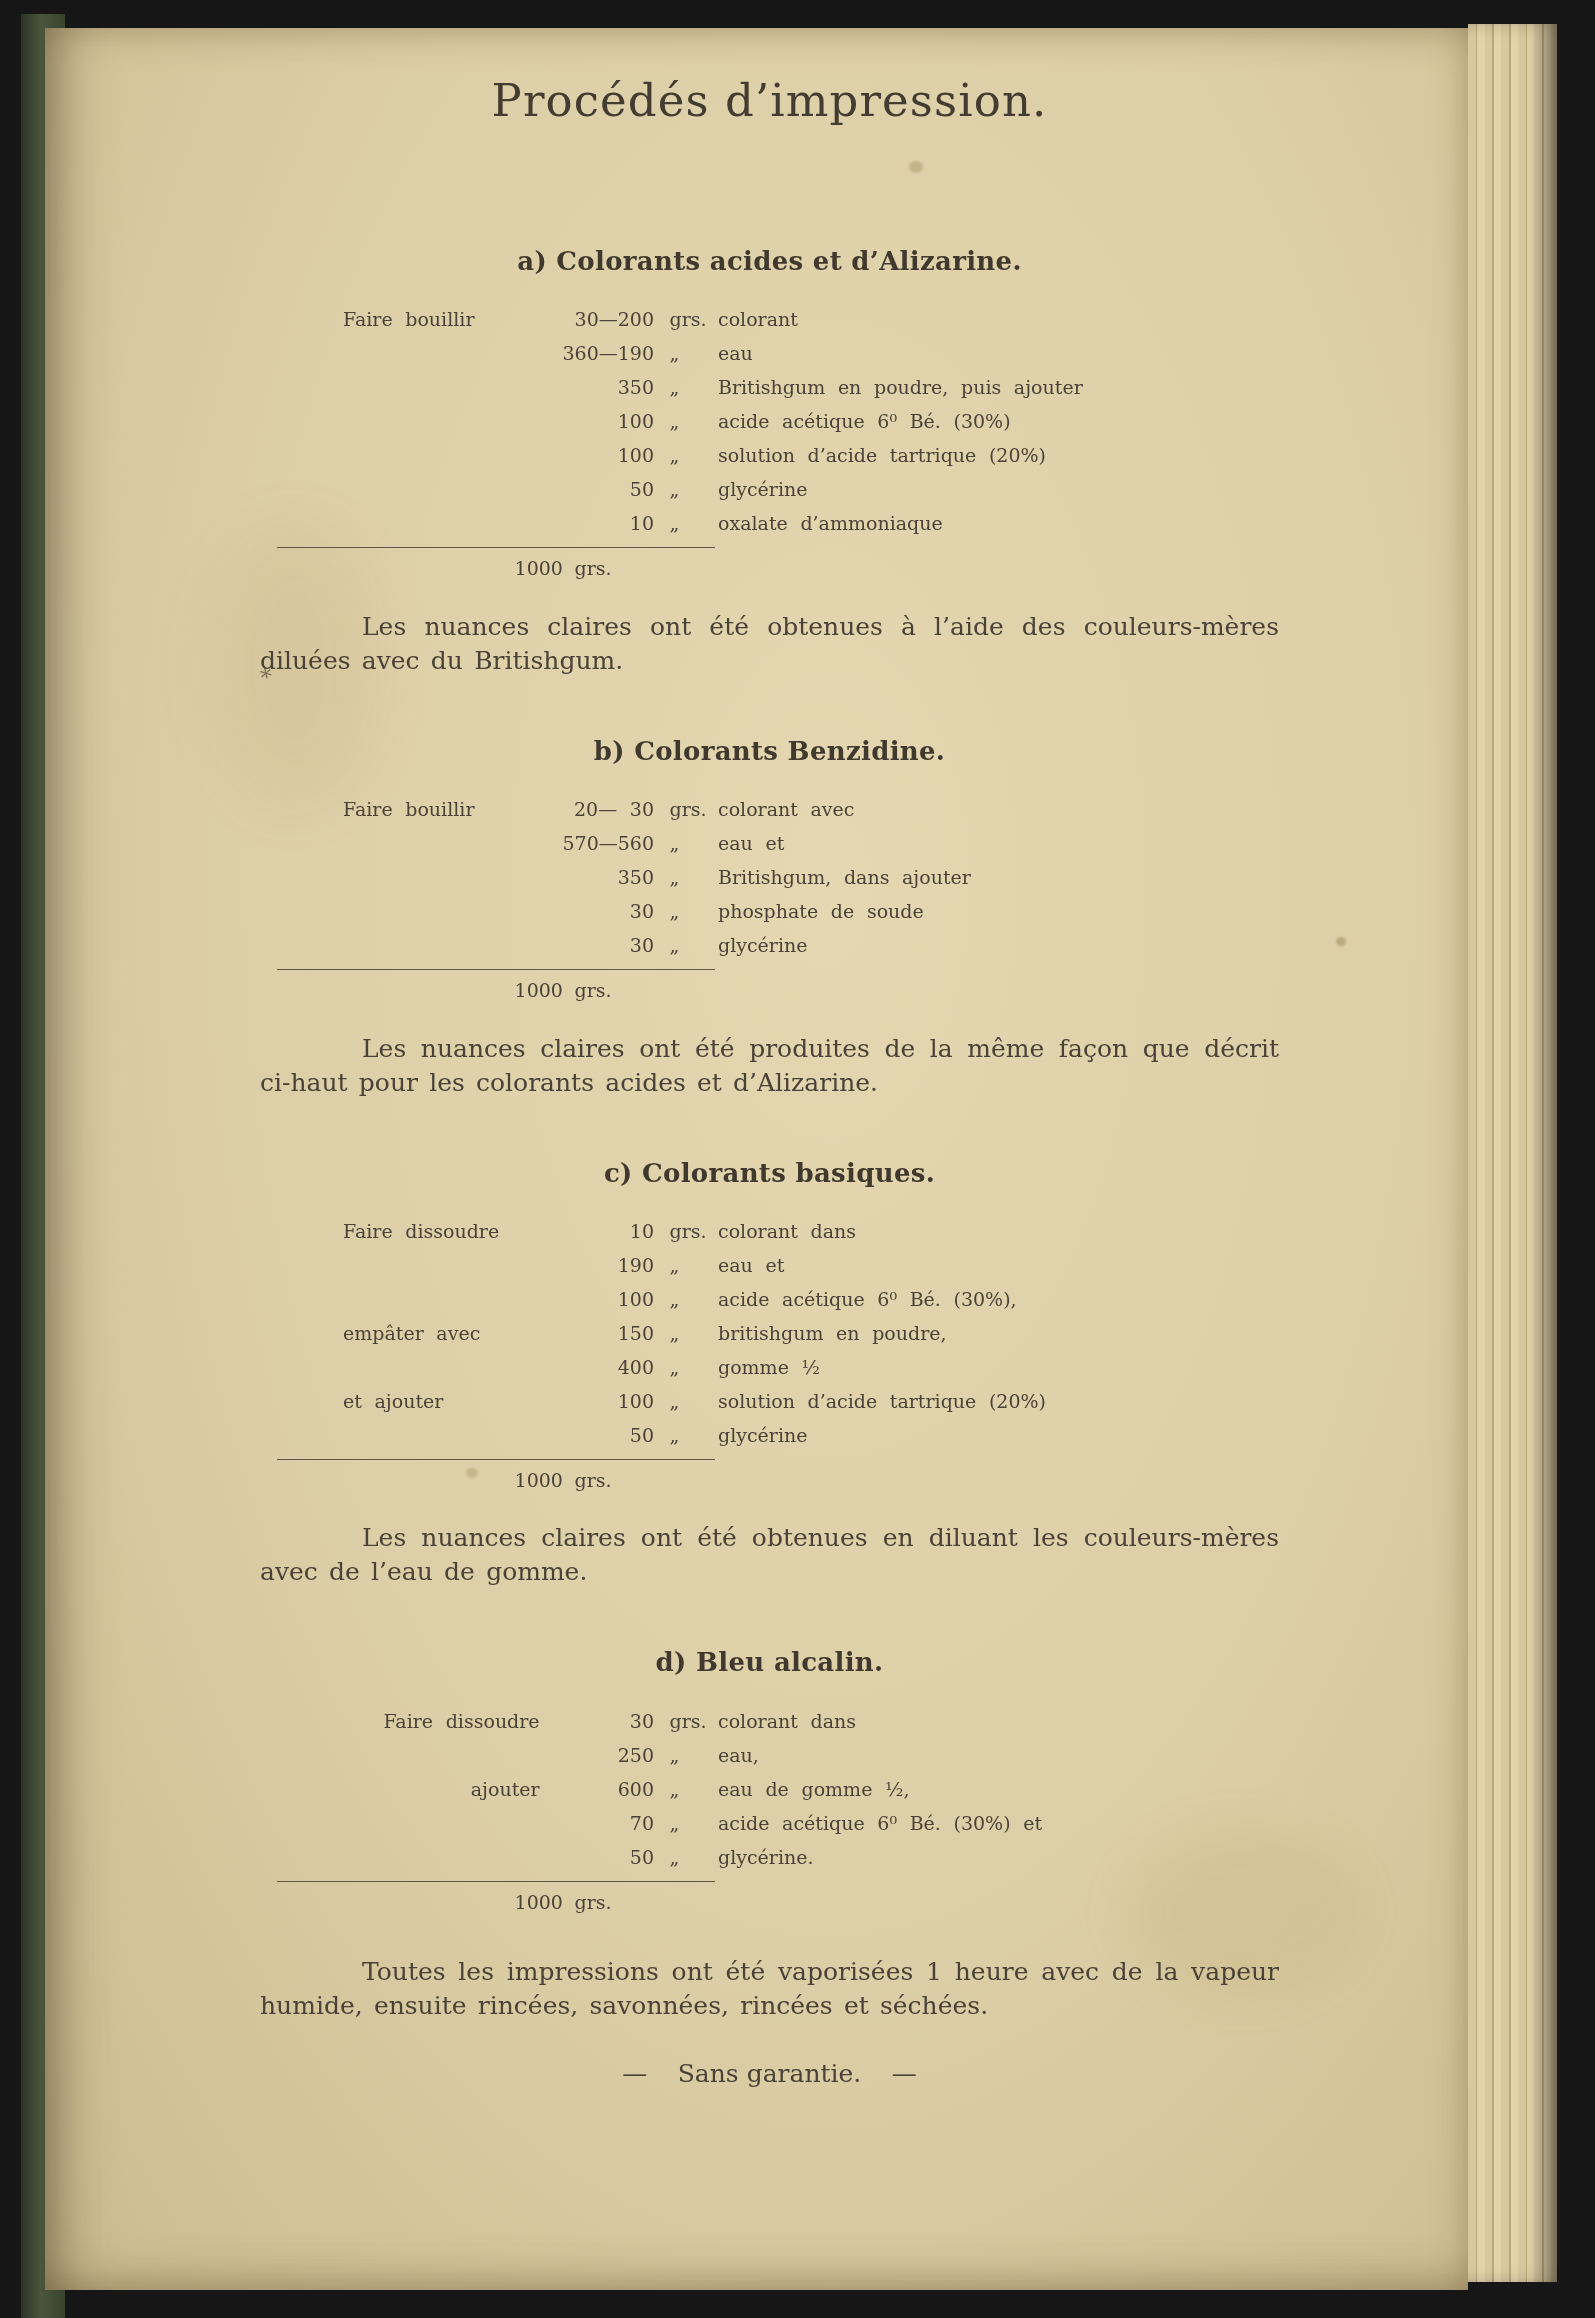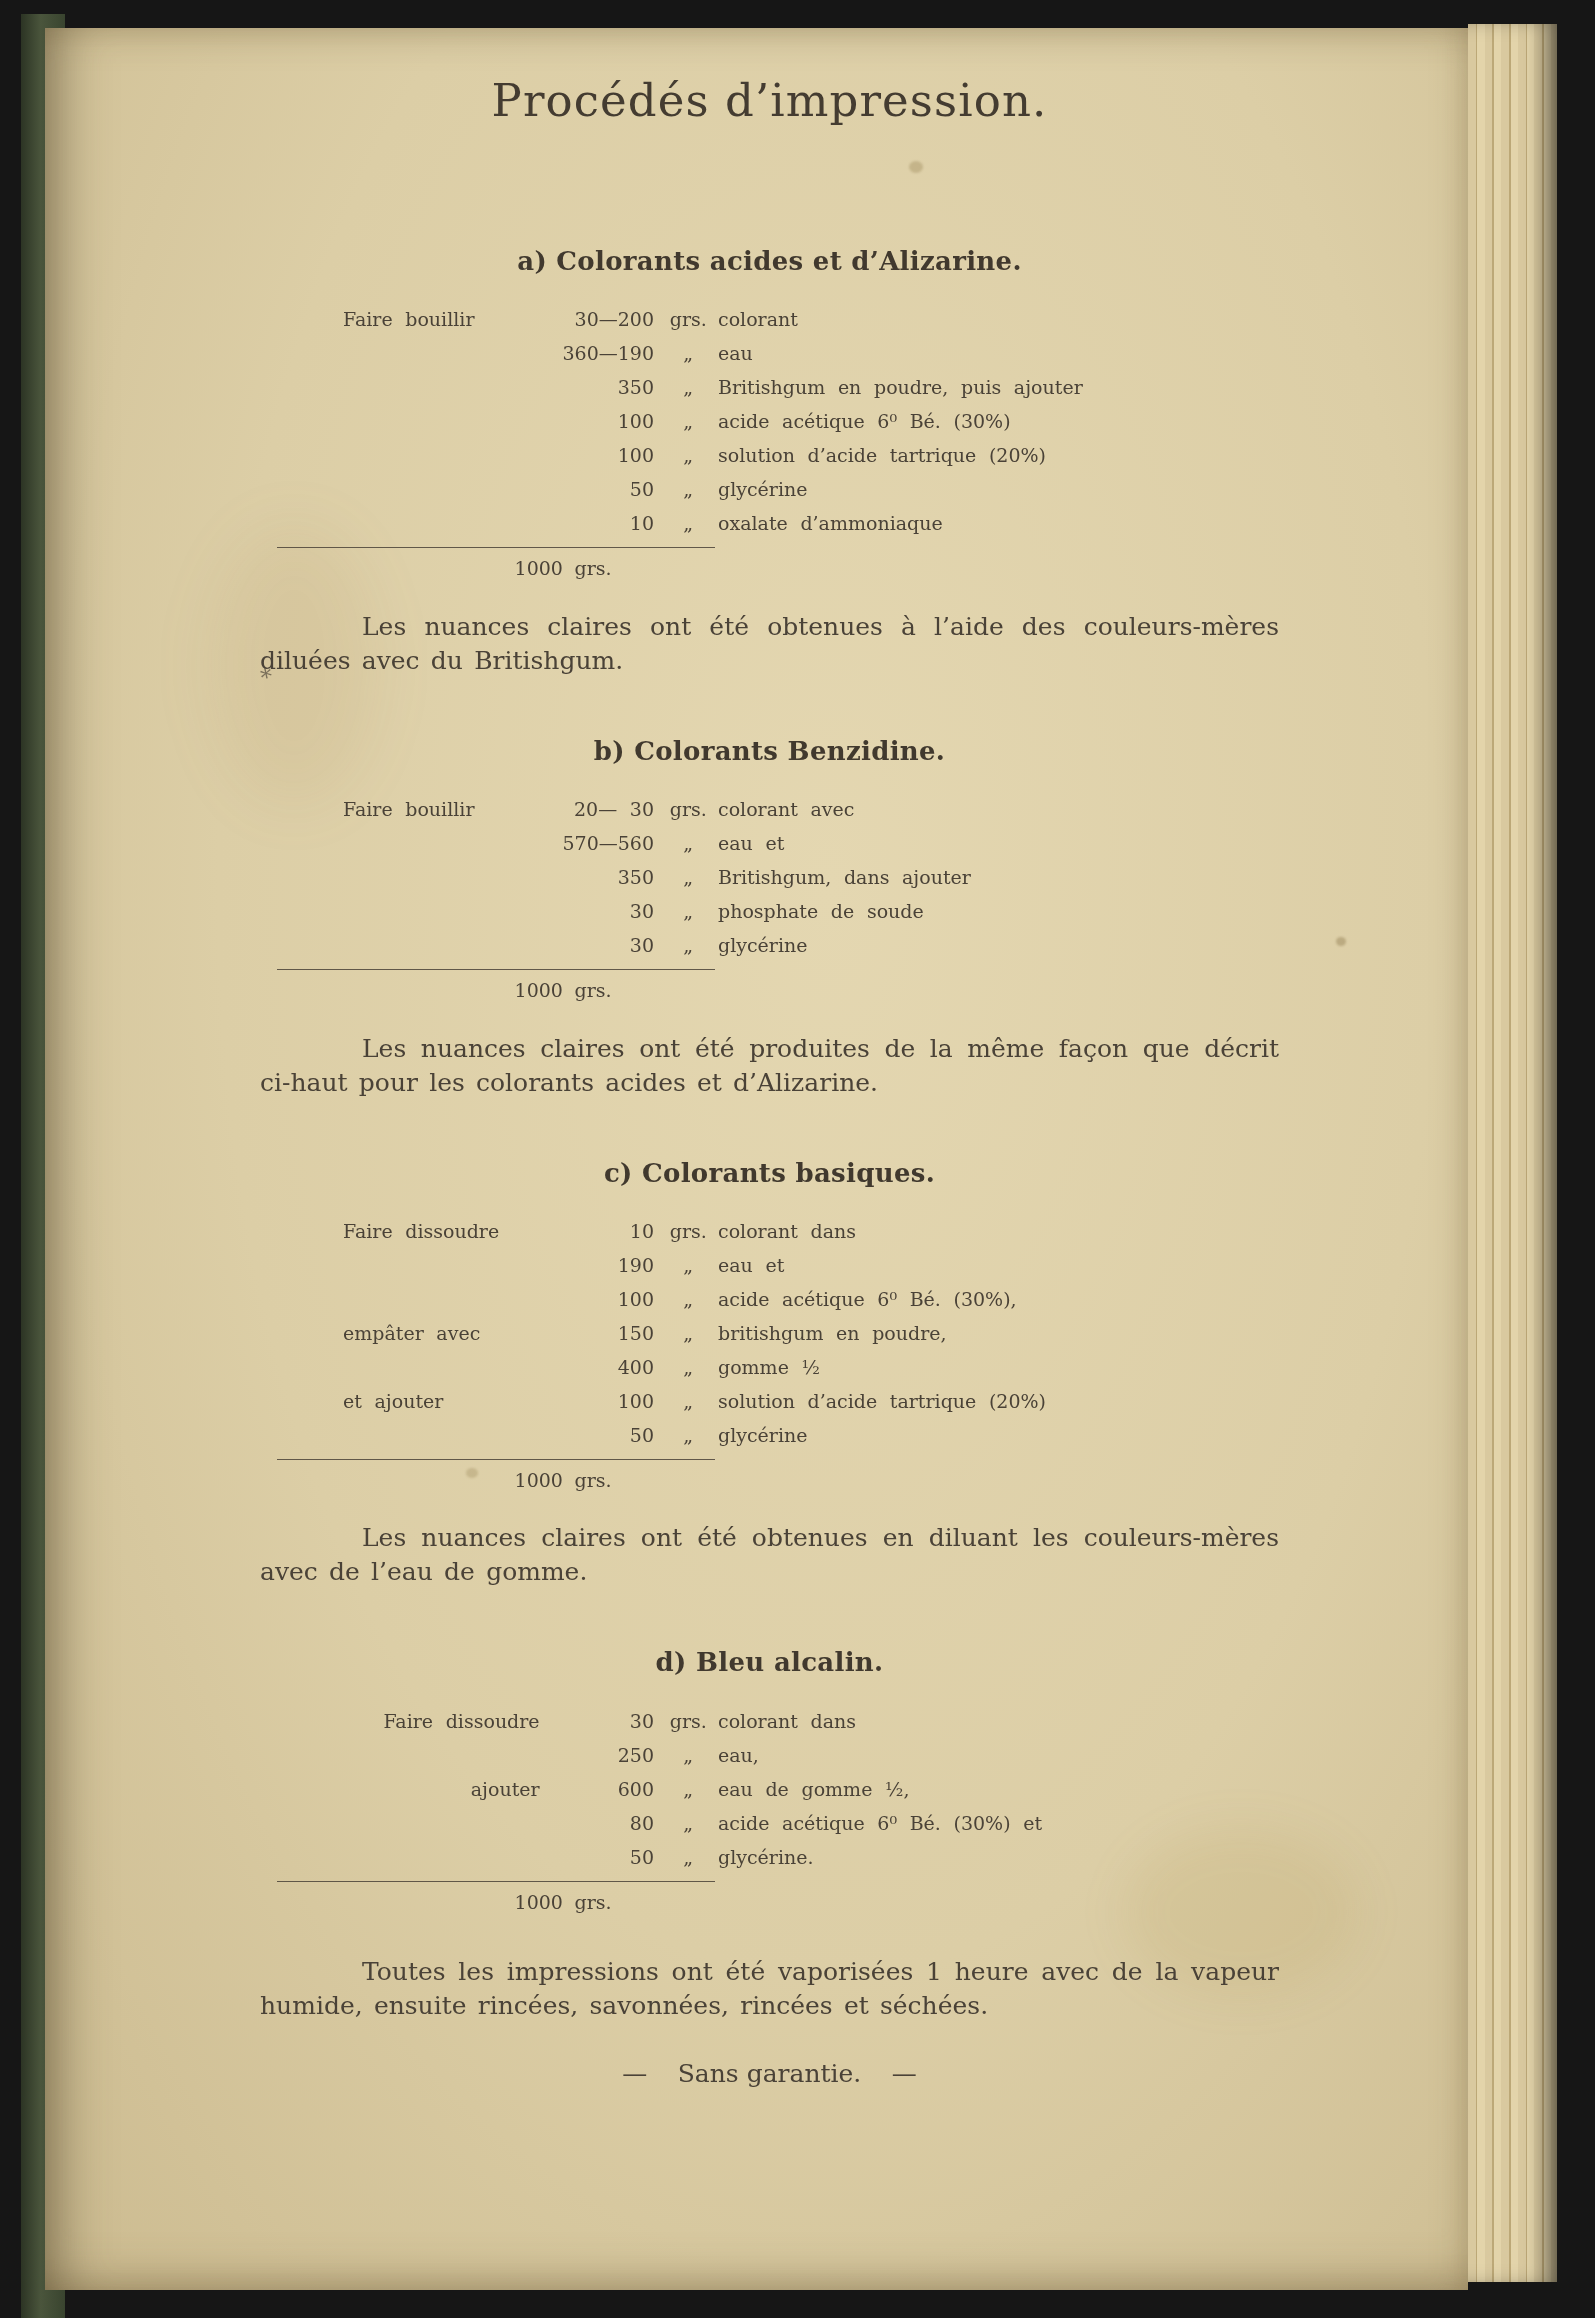--- a/index.html
+++ b/index.html
@@ -56,21 +56,21 @@
     font-size:26px;font-weight:700;text-align:center;letter-spacing:0.3px;
     margin-top:58px;margin-bottom:26.6px;color:#41392e;
   }
   .recipe-rows{margin-left:83px;}
   .recipe-row{
     display:grid;grid-template-columns:211px 100px 53px auto;
     font-size:19px;line-height:34px;word-spacing:6.6px;white-space:nowrap;
   }
   .cell.label{text-align:left;}
   .cell.qty{text-align:right;}
-  .cell.unit{text-align:center;padding-left:15.5px;}
+  .cell.unit{text-align:left;padding-left:15.5px;}
   .cell.desc{padding-left:11px;}
   .sec-d .cell.label{text-align:right;padding-right:14.4px;}
 
   .total-row{
     margin-left:16.6px;margin-top:6.6px;width:438px;
     border-top:1.7px solid rgba(74,66,55,.85);padding-top:3.3px;
   }
   .total-text{display:inline-block;margin-left:238px;font-size:19px;line-height:34px;word-spacing:5.5px;}
 
   .note{
@@ -266,21 +266,21 @@
             <span class="cell desc">eau,</span>
           </div>
           <div class="recipe-row">
             <span class="cell label">ajouter</span>
             <span class="cell qty">600</span>
             <span class="cell unit">„</span>
             <span class="cell desc">eau de gomme ½,</span>
           </div>
           <div class="recipe-row">
             <span class="cell label"></span>
-            <span class="cell qty">80</span>
+            <span class="cell qty">70</span>
             <span class="cell unit">„</span>
             <span class="cell desc">acide acétique 6⁰ Bé. (30%) et</span>
           </div>
           <div class="recipe-row">
             <span class="cell label"></span>
             <span class="cell qty">50</span>
             <span class="cell unit">„</span>
             <span class="cell desc">glycérine.</span>
           </div>
         </div>

